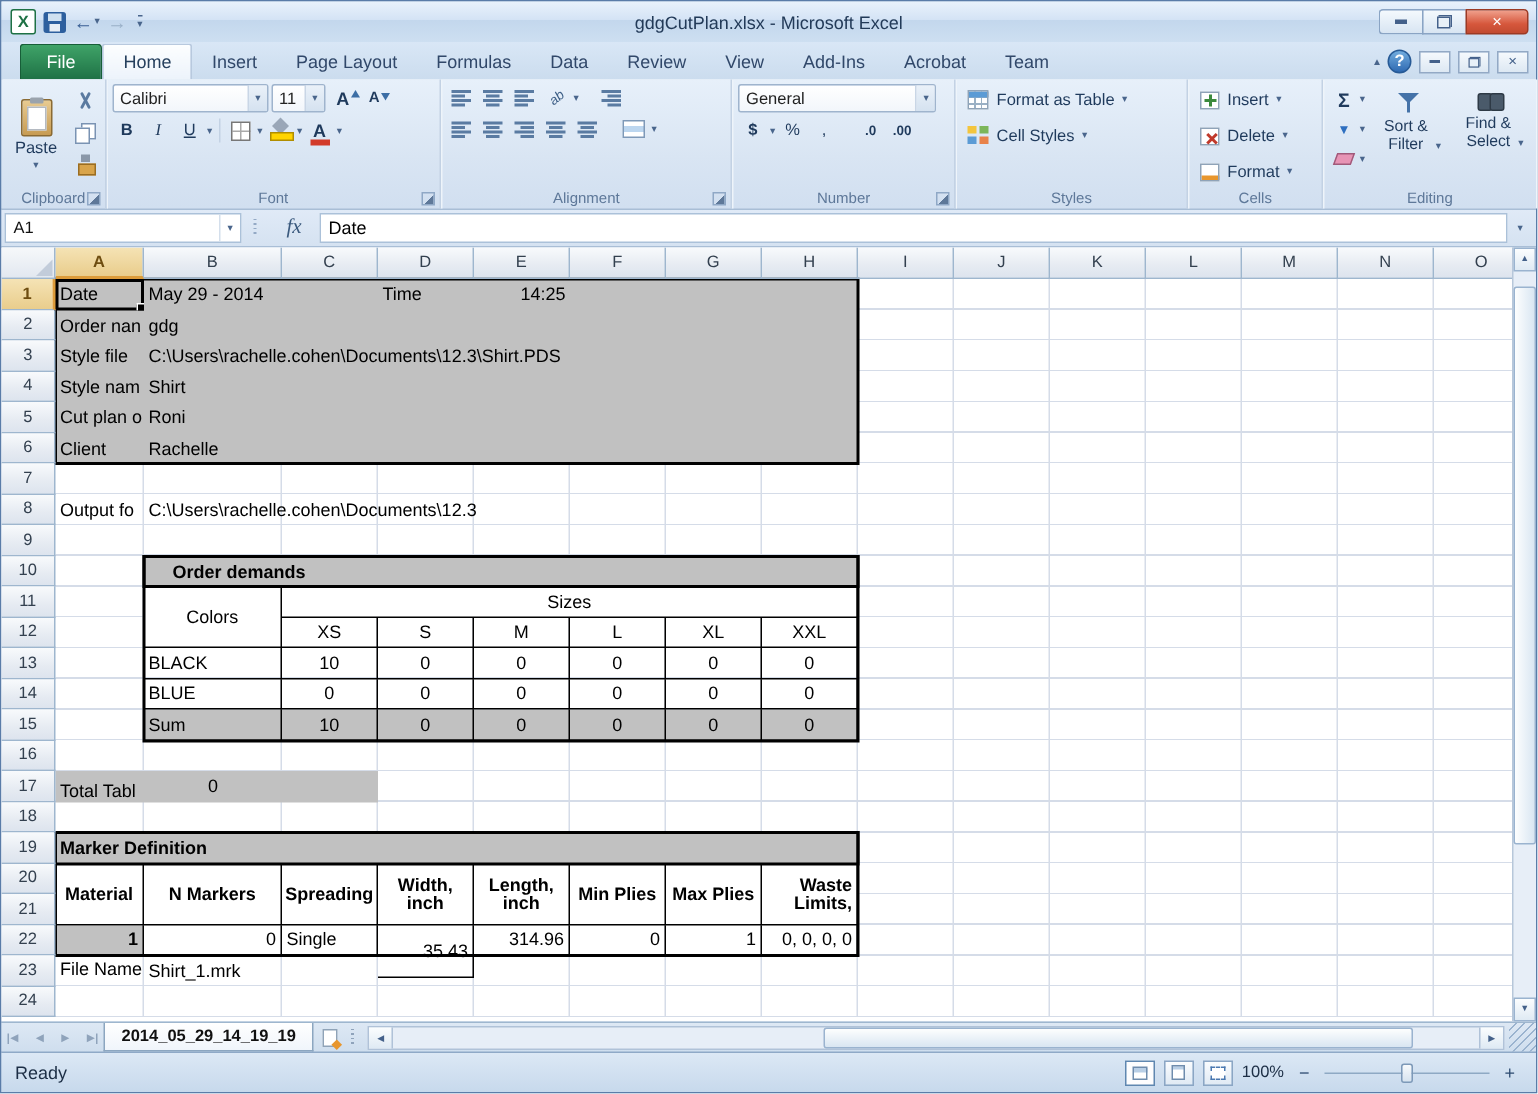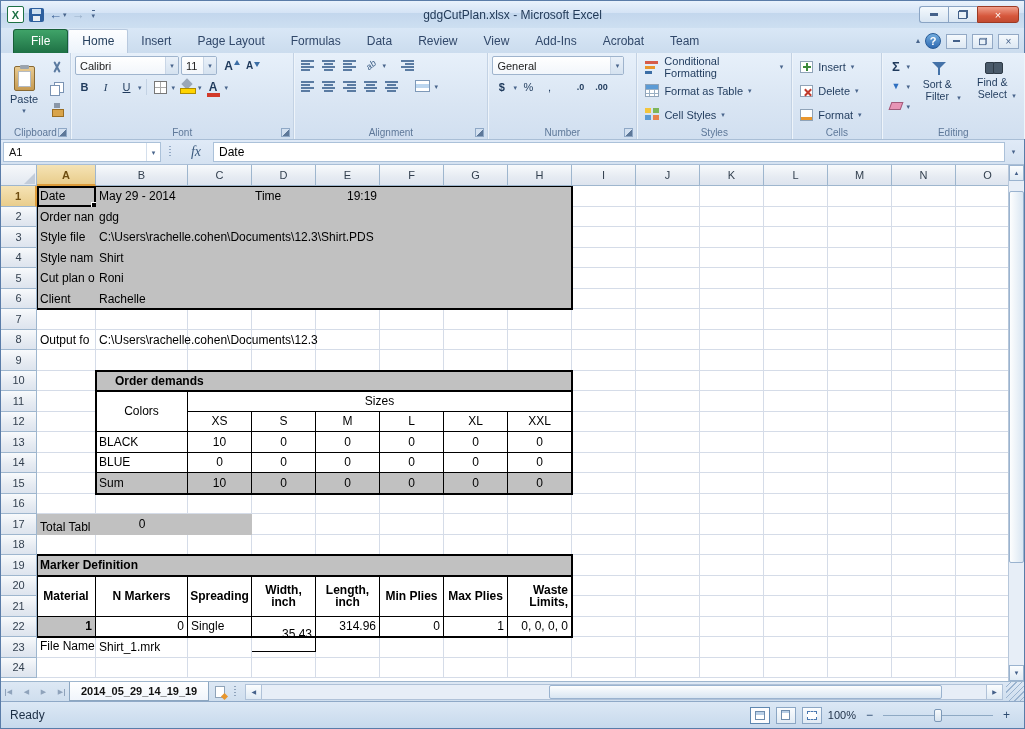--- a/index.html
+++ b/index.html
@@ -396,25 +396,20 @@
             </span>
         </div>
       </div>
       <span class="glabel">Number</span>
       <span class="launcher"></span>
     </div>
 
     <div class="group" style="width:158px">
       <div class="g-col">
         <div class="stylerow">
-          <span class="i-condfmt"></span>
-          <span>Conditional Formatting</span>
-          <span class="mcaret">▾</span>
-        </div>
-        <div class="stylerow">
           <span class="i-table"></span>
           <span>Format as Table</span>
           <span class="mcaret">▾</span>
         </div>
         <div class="stylerow">
           <span class="i-cellstyles"></span>
           <span>Cell Styles</span>
           <span class="mcaret">▾</span>
         </div>
       </div>
@@ -506,21 +501,21 @@
       <div class="glv" style="left: 954px; top: 21px; width: 1px; height: 492px;"></div>
       <div class="fillrect" style="left: 36px; top: 21px; width: 535px; height: 123px;"></div>
       <div class="fillrect" style="left: 95px; top: 205.5px; width: 476px; height: 20.5px;"></div>
       <div class="fillrect" style="left: 95px; top: 308px; width: 476px; height: 20.5px;"></div>
       <div class="fillrect" style="left: 36px; top: 349px; width: 215px; height: 20.5px;"></div>
       <div class="fillrect" style="left: 36px; top: 390px; width: 535px; height: 20.5px;"></div>
       <div class="fillrect" style="left: 36px; top: 451.5px; width: 59px; height: 20.5px;"></div>
       <div class="cell" style="left: 36px; top: 21px; width: 59px; height: 20.5px;">Date</div>
       <div class="cell" style="left: 95px; top: 21px; width: 92px; height: 20.5px; text-align: center;">May 29 - 2014</div>
       <div class="cell" style="left: 251px; top: 21px; width: 64px; height: 20.5px;">Time</div>
-      <div class="cell ar" style="left: 315px; top: 21px; width: 64px; height: 20.5px;">19:19</div>
+      <div class="cell ar" style="left: 315px; top: 21px; width: 64px; height: 20.5px;">14:25</div>
       <div class="cell" style="left: 36px; top: 41.5px; width: 59px; height: 20.5px;">Order nan</div>
       <div class="cell" style="left: 95px; top: 41.5px; width: 92px; height: 20.5px;">gdg</div>
       <div class="cell" style="left: 36px; top: 62px; width: 59px; height: 20.5px;">Style file</div>
       <div class="cell ov" style="left: 95px; top: 62px; width: 92px; height: 20.5px;">C:\Users\rachelle.cohen\Documents\12.3\Shirt.PDS</div>
       <div class="cell" style="left: 36px; top: 82.5px; width: 59px; height: 20.5px;">Style nam</div>
       <div class="cell" style="left: 95px; top: 82.5px; width: 92px; height: 20.5px;">Shirt</div>
       <div class="cell" style="left: 36px; top: 103px; width: 59px; height: 20.5px;">Cut plan o</div>
       <div class="cell" style="left: 95px; top: 103px; width: 92px; height: 20.5px;">Roni</div>
       <div class="cell" style="left: 36px; top: 123.5px; width: 59px; height: 20.5px;">Client</div>
       <div class="cell" style="left: 95px; top: 123.5px; width: 92px; height: 20.5px;">Rachelle</div>

